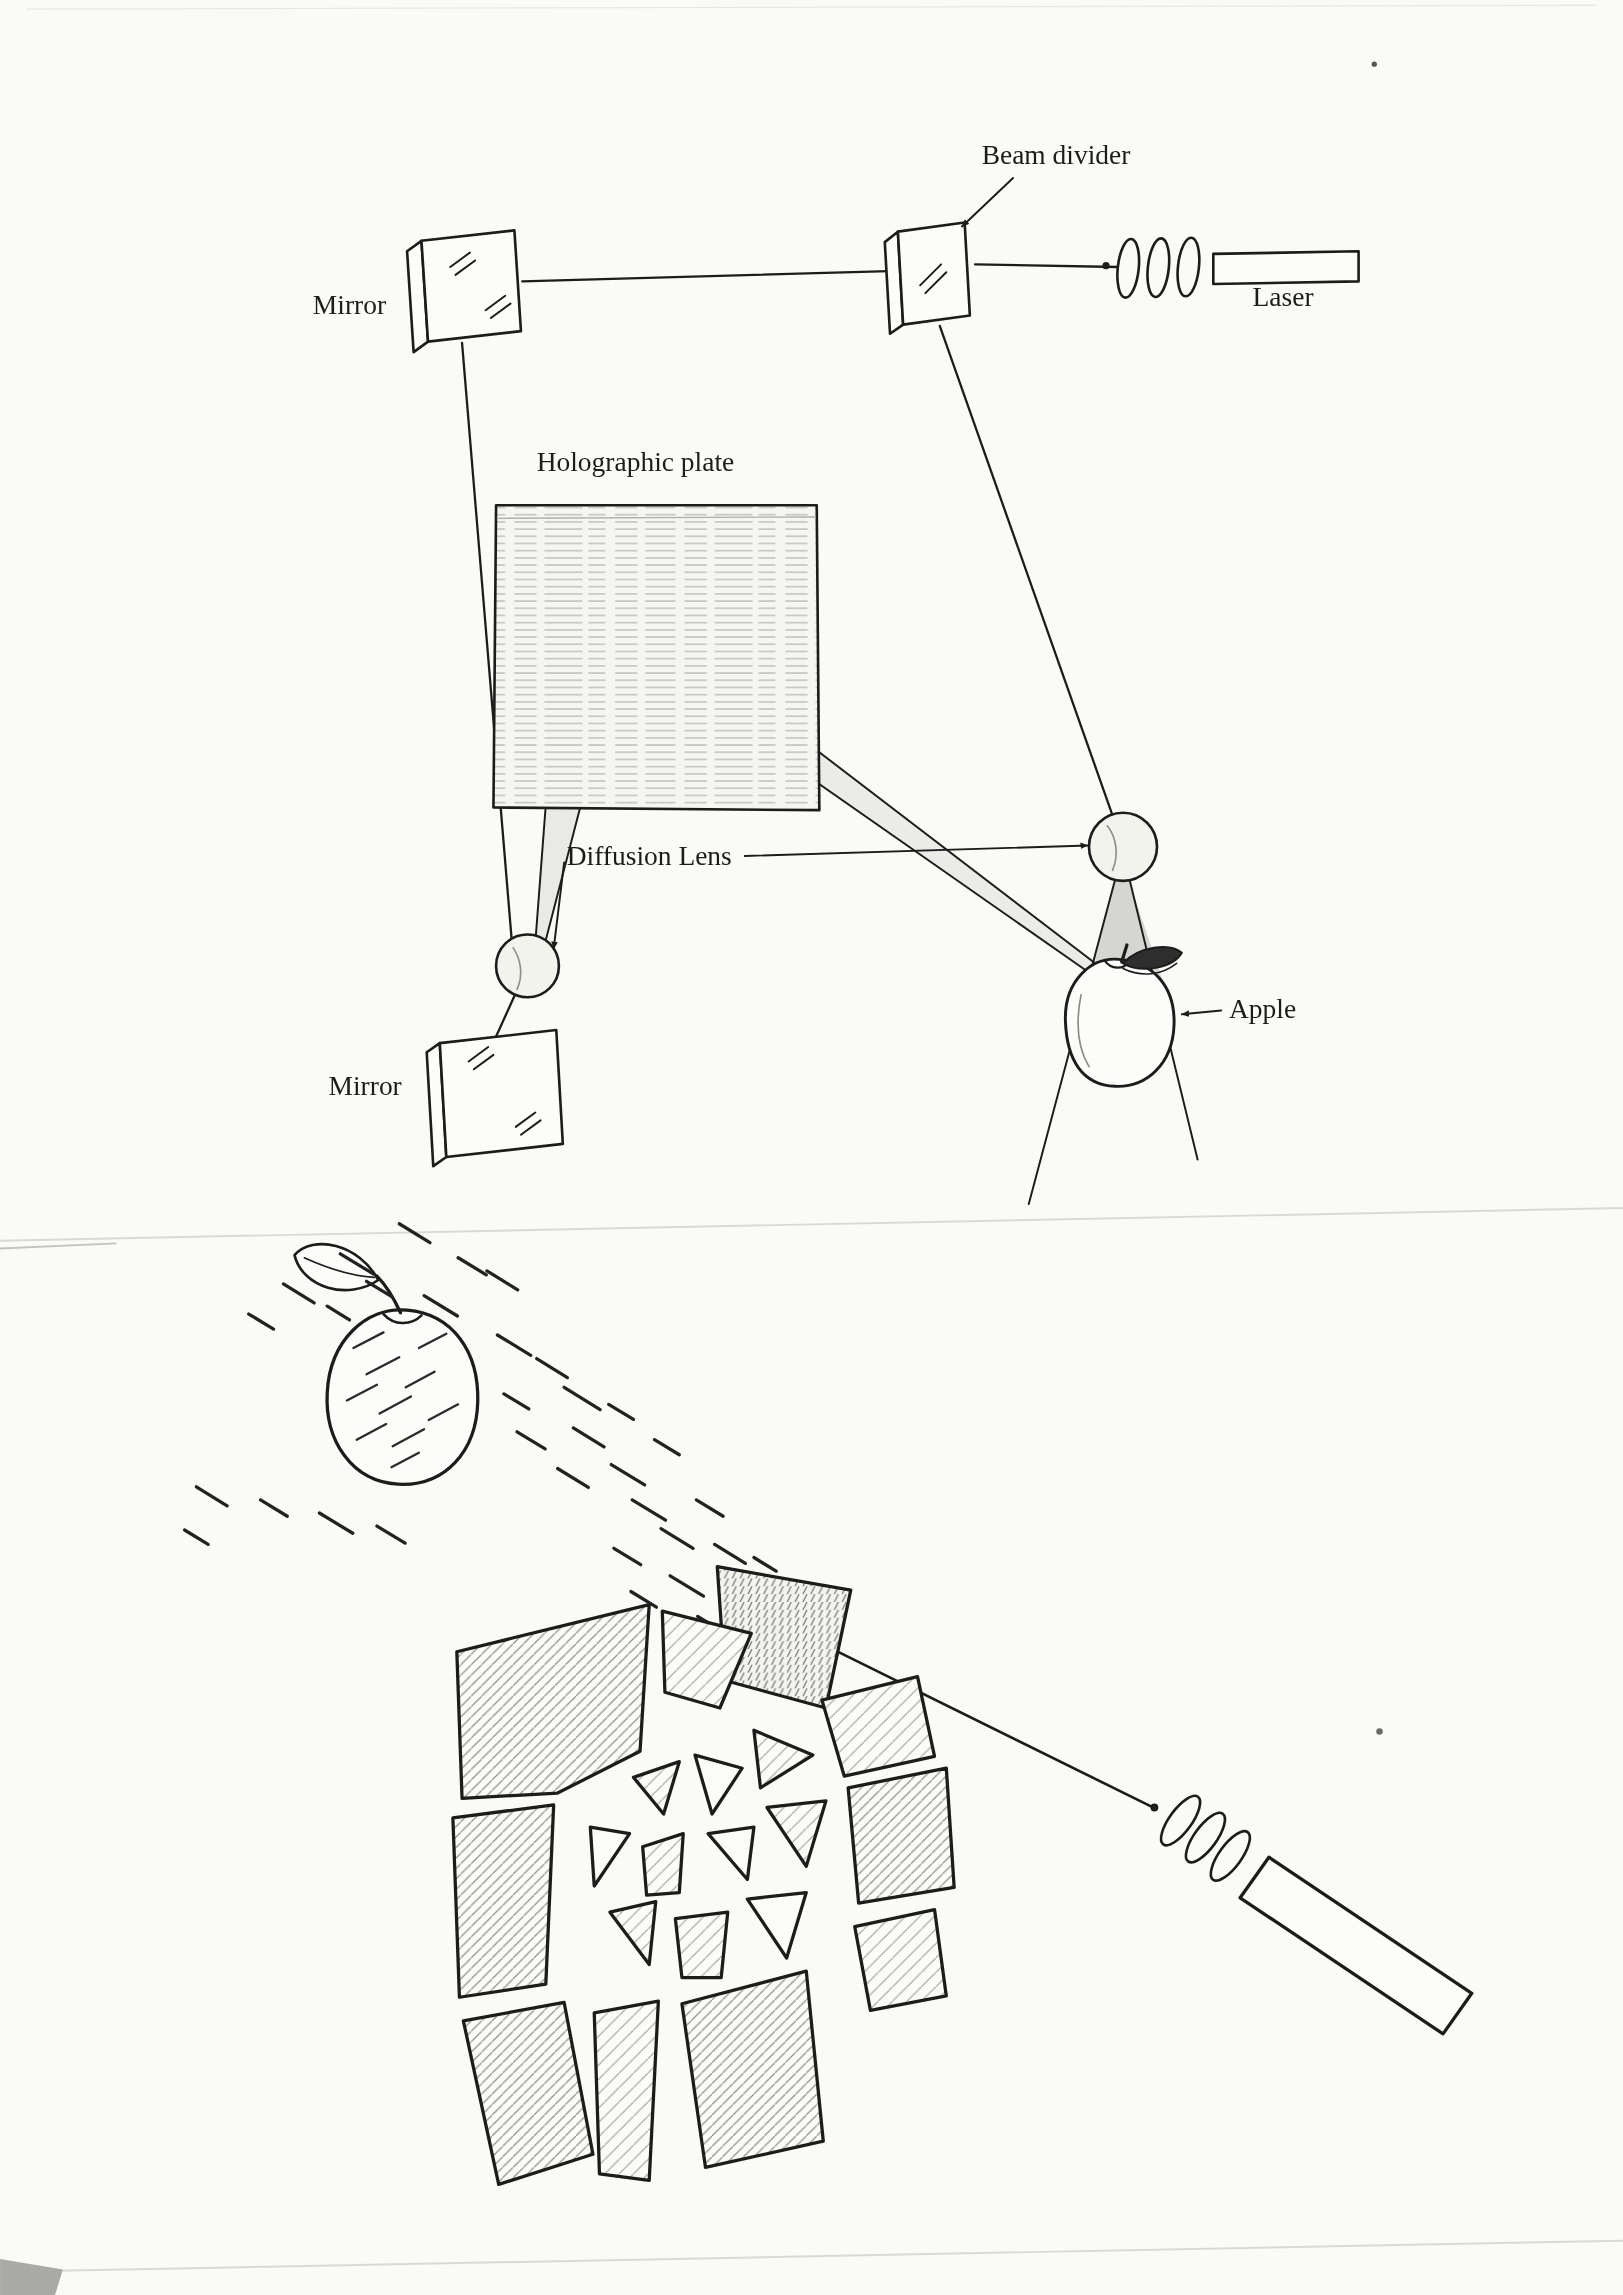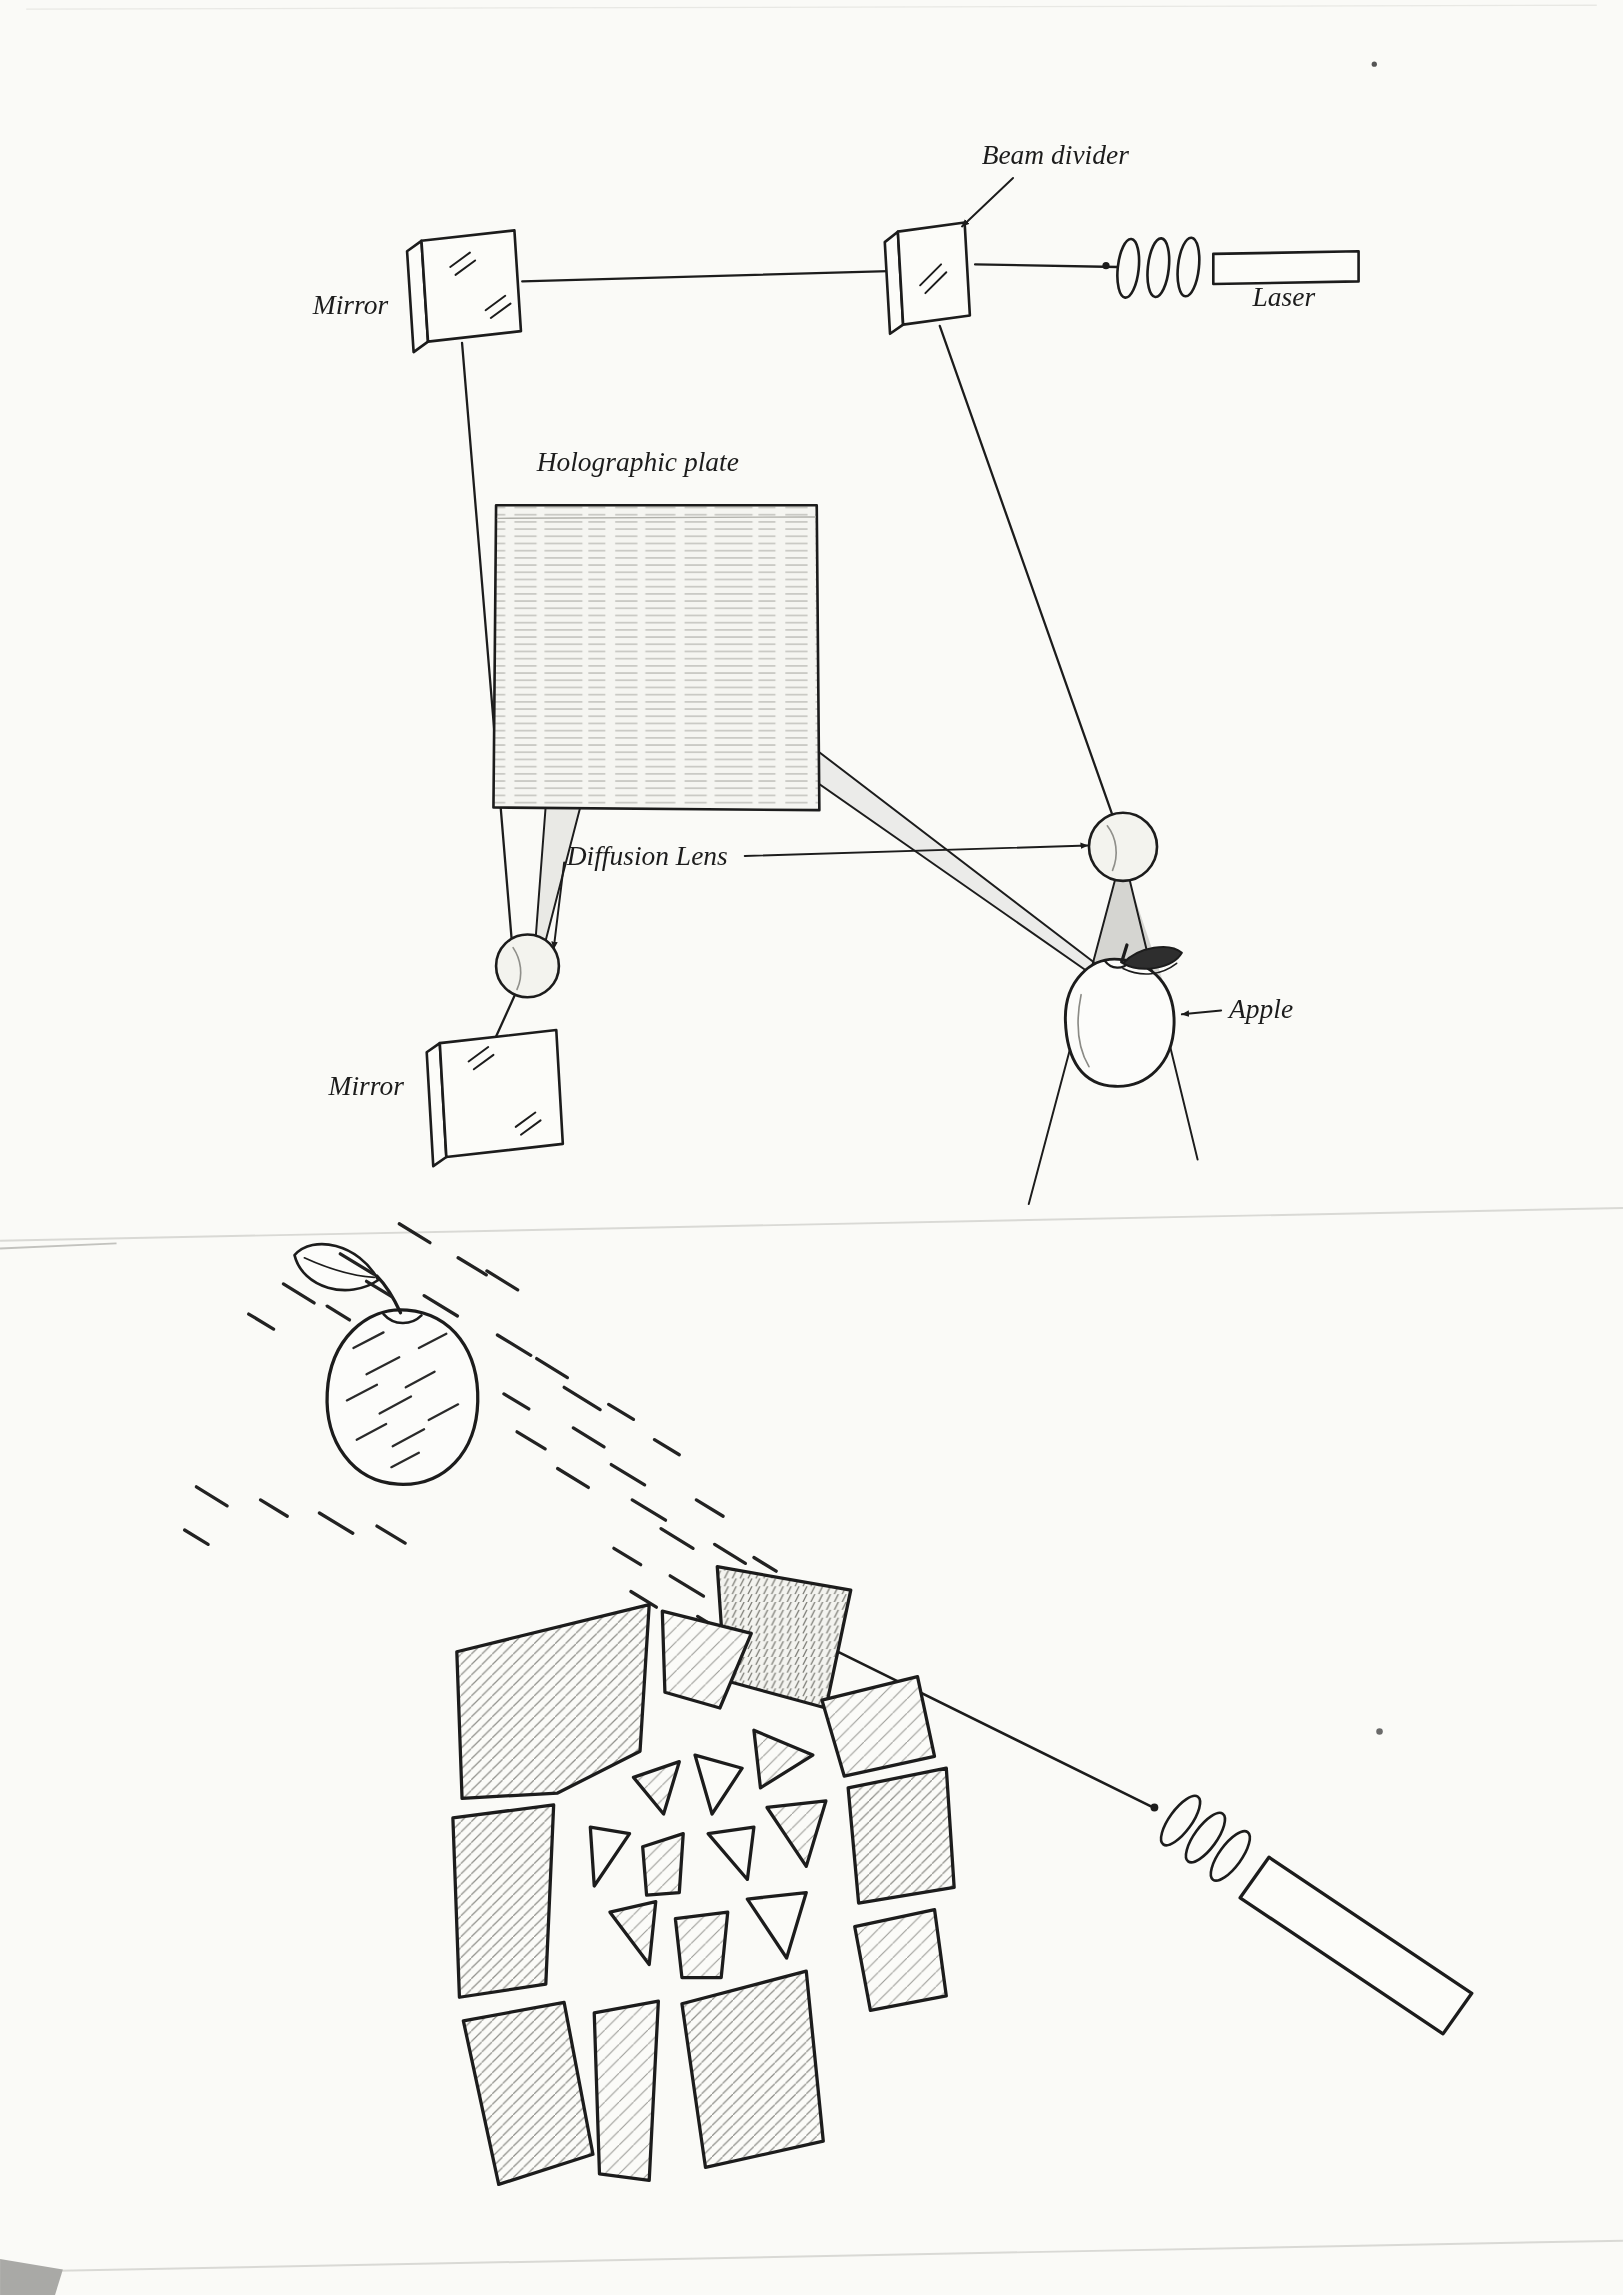--- a/index.html
+++ b/index.html
@@ -2,21 +2,20 @@
 <html style="font-size:10.5px"><head>
 <meta charset="utf-8">
 <style>
   html,body{margin:0;padding:0;background:#d8d8d4;}
   .page{
     position:relative;
     width:1623px;height:2295px;
     background:#fafaf7;
     overflow:hidden;
     font-family:"Liberation Serif", serif;
-    font-style:italic;
   }
   svg{display:block}
   .label{
     font-family:"Liberation Serif", serif;
     font-size:42px;
     fill:#1c1c1c;
   }
 </style>
 </head>
 <body>

